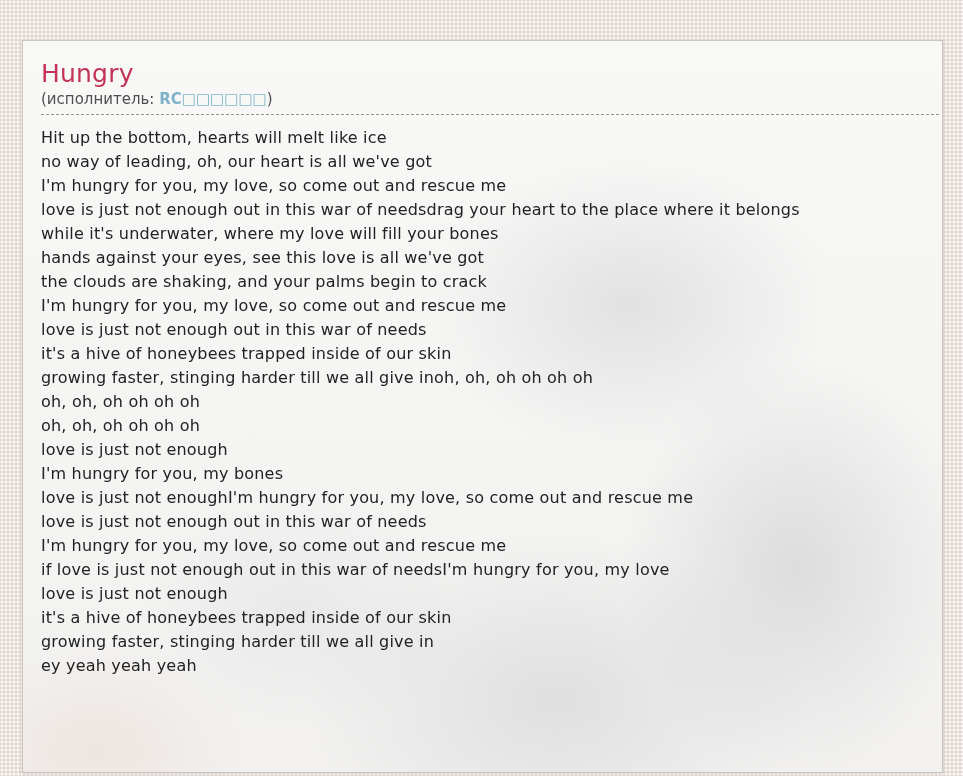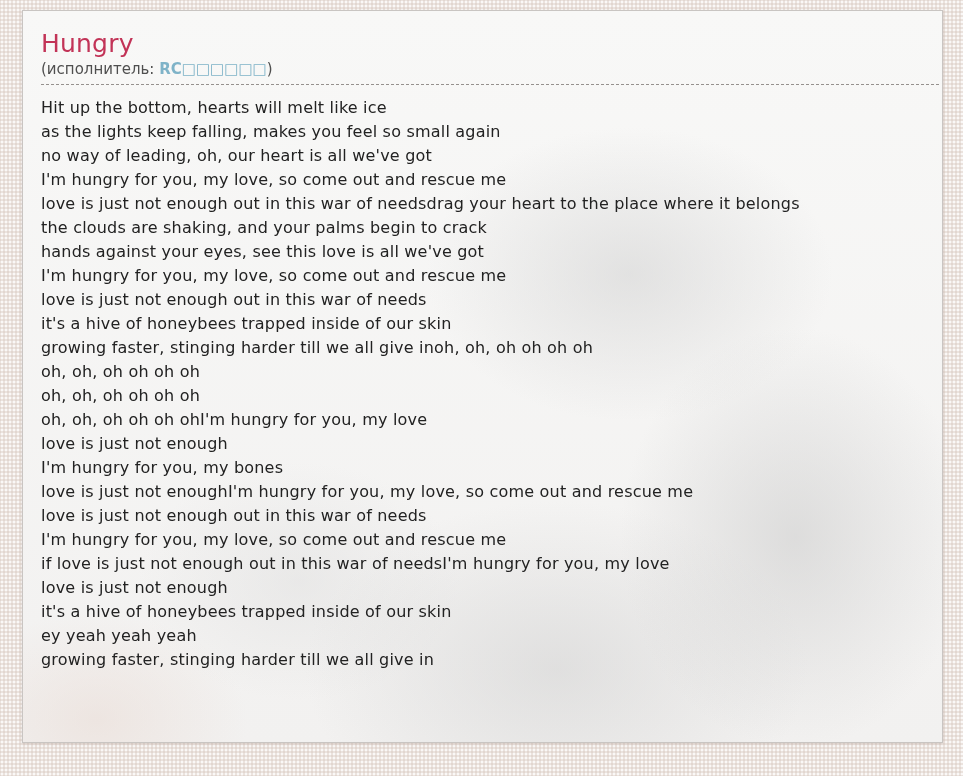--- a/index.html
+++ b/index.html
@@ -21,21 +21,21 @@
     background-color:var(--page-bg);
     background-image:
       radial-gradient(rgba(255,255,255,.75) 1px, rgba(0,0,0,0) 1.1px),
       radial-gradient(rgba(209,193,184,.38) 1px, rgba(0,0,0,0) 1.1px);
     background-size:4px 4px,4px 4px;
     background-position:0 0,2px 2px;
     position:relative;
   }
   .card{
     position:absolute;
-    left:22px;top:10px;
+    left:22px;top:40px;
     width:921px;height:733px;
     border:1px solid var(--card-border);
     background:
       radial-gradient(ellipse 290px 210px at 66% 36%, rgba(206,206,206,.50), rgba(0,0,0,0) 70%),
       radial-gradient(ellipse 250px 300px at 84% 72%, rgba(196,196,196,.48), rgba(0,0,0,0) 70%),
       radial-gradient(ellipse 360px 240px at 58% 90%, rgba(201,201,201,.45), rgba(0,0,0,0) 70%),
       radial-gradient(ellipse 230px 170px at 30% 78%, rgba(214,214,214,.35), rgba(0,0,0,0) 70%),
       radial-gradient(ellipse 210px 150px at 8% 97%, rgba(233,219,212,.55), rgba(0,0,0,0) 72%),
       linear-gradient(#f8f8f7,#f2f1f0);
     box-shadow:0 1px 3px rgba(120,100,95,.18);
@@ -86,39 +86,38 @@
   <div class="card-inner">
 
     <h1 class="page-title">Hungry</h1>
 
     <div class="artist-row">
       <span>(исполнитель: </span><a class="artist-link" href="#">RC□□□□□□</a><span>)</span>
     </div>
 
     <div class="lyrics">
         <div class="lyric-line">Hit up the bottom, hearts will melt like ice</div>
-        <div class="lyric-line">as the lights keep falling, makes you feel so small again</div>
         <div class="lyric-line">no way of leading, oh, our heart is all we've got</div>
         <div class="lyric-line">I'm hungry for you, my love, so come out and rescue me</div>
         <div class="lyric-line">love is just not enough out in this war of needsdrag your heart to the place where it belongs</div>
+        <div class="lyric-line">while it's underwater, where my love will fill your bones</div>
+        <div class="lyric-line">hands against your eyes, see this love is all we've got</div>
         <div class="lyric-line">the clouds are shaking, and your palms begin to crack</div>
-        <div class="lyric-line">hands against your eyes, see this love is all we've got</div>
         <div class="lyric-line">I'm hungry for you, my love, so come out and rescue me</div>
         <div class="lyric-line">love is just not enough out in this war of needs</div>
         <div class="lyric-line">it's a hive of honeybees trapped inside of our skin</div>
         <div class="lyric-line">growing faster, stinging harder till we all give inoh, oh, oh oh oh oh</div>
         <div class="lyric-line">oh, oh, oh oh oh oh</div>
         <div class="lyric-line">oh, oh, oh oh oh oh</div>
-        <div class="lyric-line">oh, oh, oh oh oh ohI'm hungry for you, my love</div>
         <div class="lyric-line">love is just not enough</div>
         <div class="lyric-line">I'm hungry for you, my bones</div>
         <div class="lyric-line">love is just not enoughI'm hungry for you, my love, so come out and rescue me</div>
         <div class="lyric-line">love is just not enough out in this war of needs</div>
         <div class="lyric-line">I'm hungry for you, my love, so come out and rescue me</div>
         <div class="lyric-line">if love is just not enough out in this war of needsI'm hungry for you, my love</div>
         <div class="lyric-line">love is just not enough</div>
         <div class="lyric-line">it's a hive of honeybees trapped inside of our skin</div>
+        <div class="lyric-line">growing faster, stinging harder till we all give in</div>
         <div class="lyric-line">ey yeah yeah yeah</div>
-        <div class="lyric-line">growing faster, stinging harder till we all give in</div>
       </div>
 
   </div>
 </div>
 
 </body></html>

